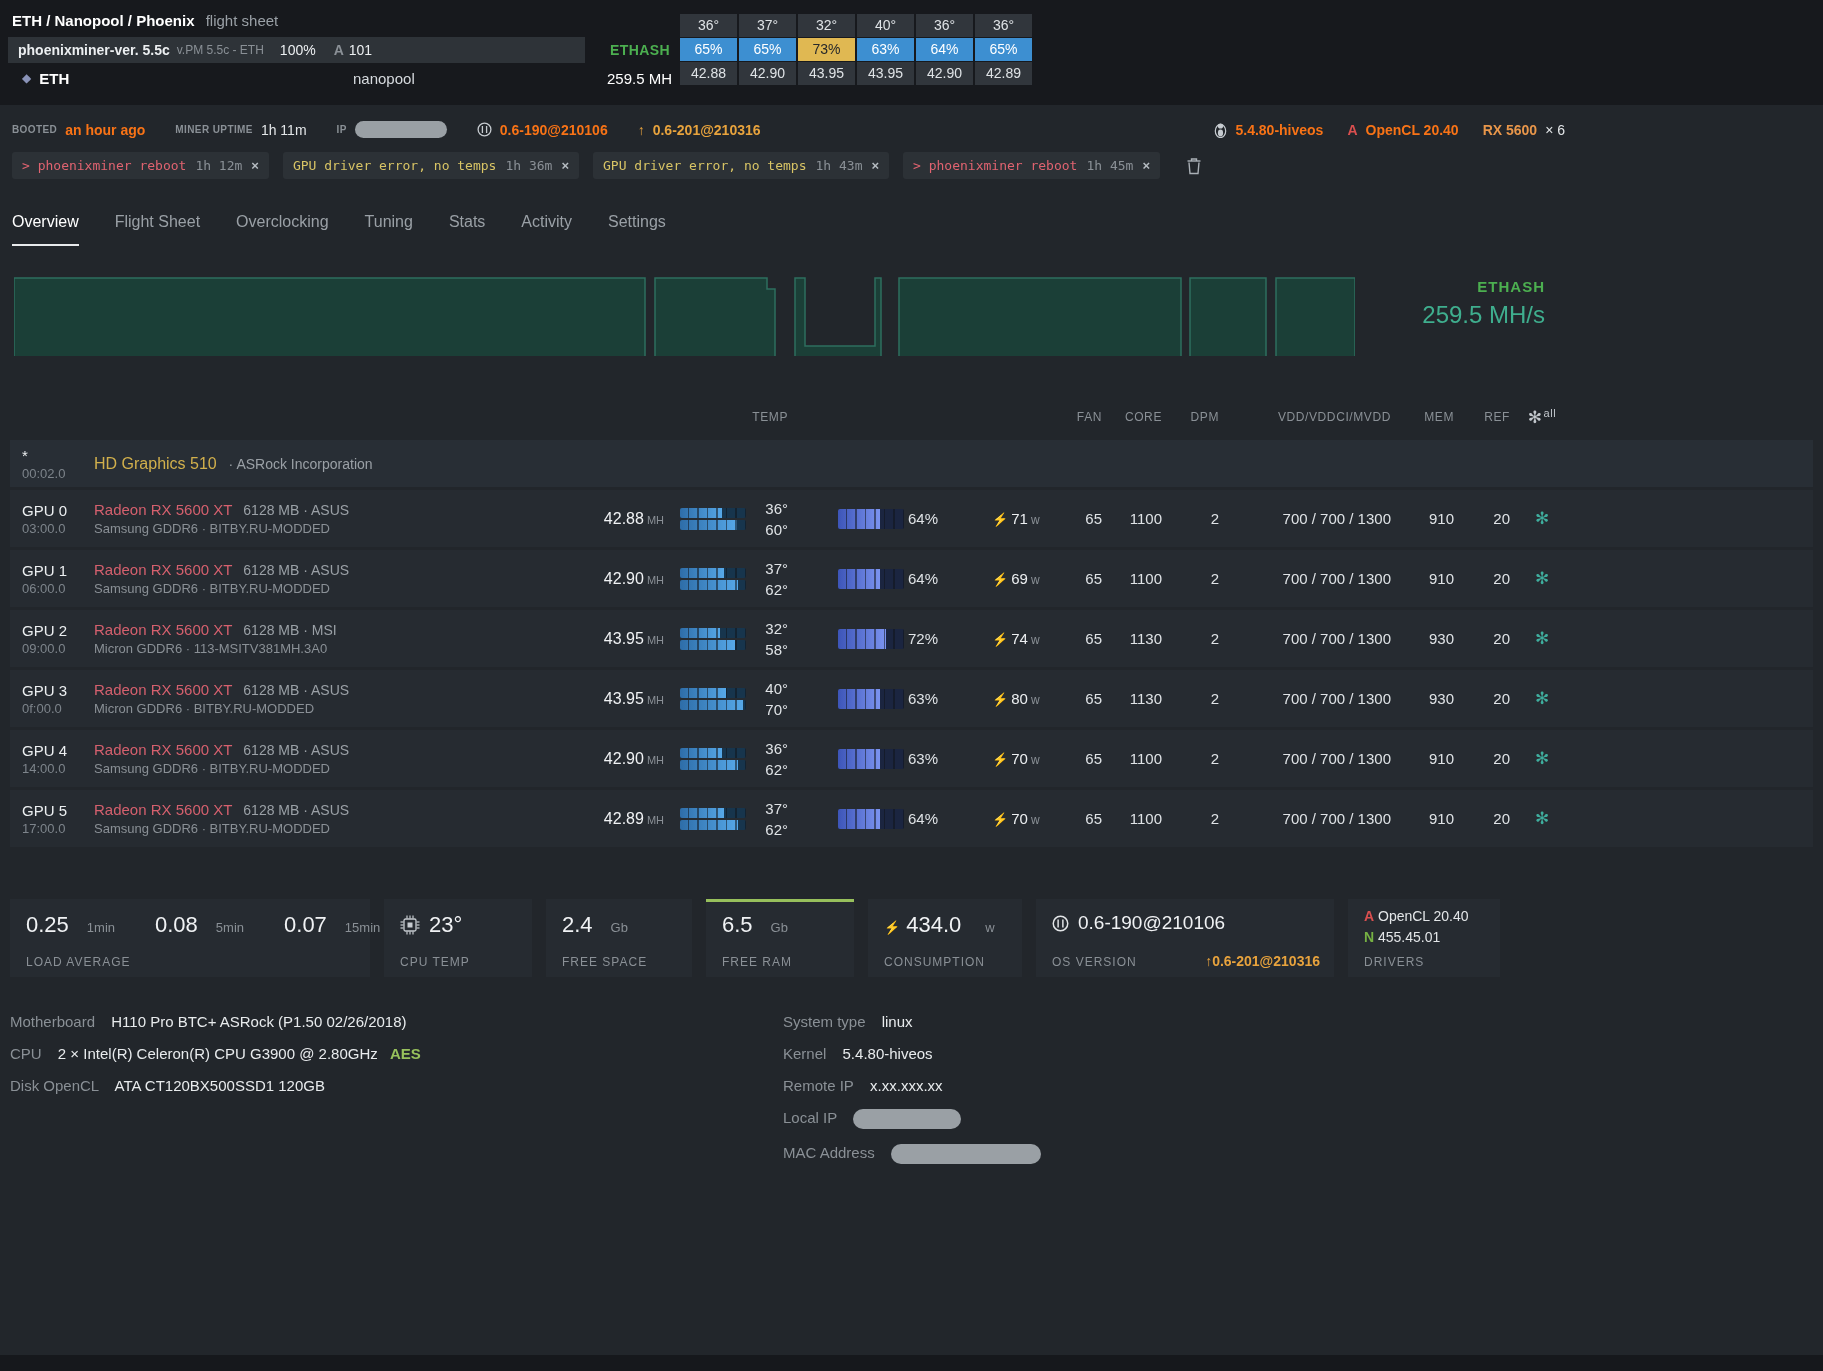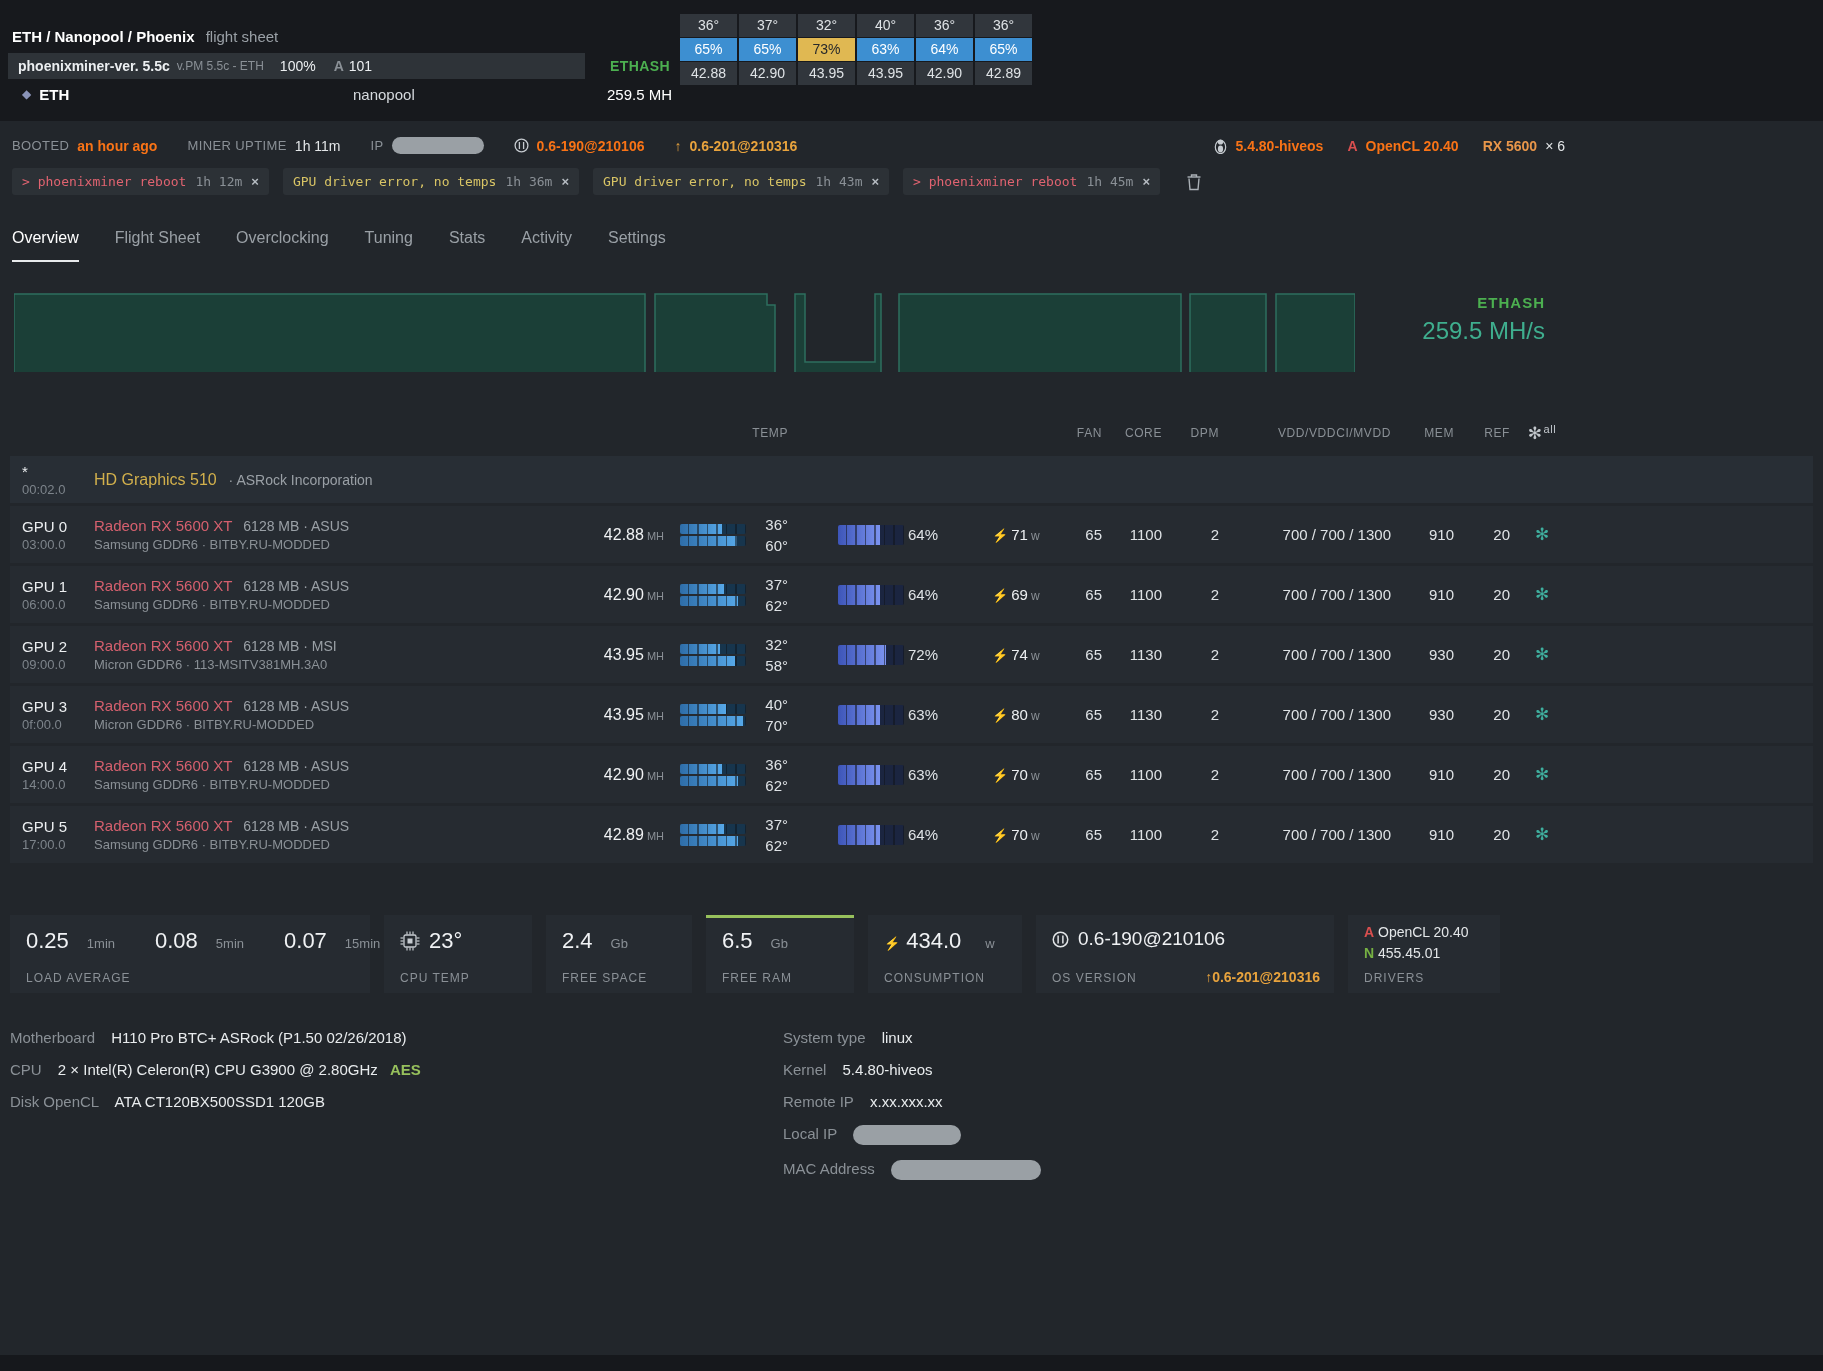--- a/index.html
+++ b/index.html
@@ -6,21 +6,21 @@
     --bg:#22262b; --panel:#262b31; --panel2:#2c3136; --header:#17191d; --strip:#2e3338;
     --txt:#e3e6e8; --dim:#9aa0a6; --dimmer:#8a9096;
     --green:#4caf50; --teal:#3fae8e; --orange:#e8a33d; --amber:#e0b852; --red:#e06370;
     --pink:#d5606e; --yellowtxt:#d8c465; --blue:#3d8fd1; --gold:#d2b04c; --fanteal:#3fae9e;
   }
   *{box-sizing:border-box;}
   body{margin:0;width:1823px;height:1371px;overflow:hidden;position:relative;
        background:var(--bg);color:var(--txt);font-family:"Liberation Sans",sans-serif;font-size:14px;}
 
   
-  .header{background:var(--header);padding:26px 0 12px;position:relative;}
+  .header{background:var(--header);padding:10px 0 12px;position:relative;}
   .breadcrumb-row{padding:2px 12px 8px;font-size:15px;}
   .bc-main{font-weight:bold;color:#fff;}
   .bc-suffix{color:var(--dim);margin-left:7px;font-weight:normal;}
   .miner-row{display:flex;align-items:center;margin-left:8px;height:26px;}
   .miner-strip{width:577px;height:26px;background:var(--strip);display:flex;align-items:center;padding:0 10px;}
   .miner-name{font-weight:bold;color:#eceff1;font-size:14px;}
   .miner-ver{color:var(--dimmer);font-size:12px;margin-left:7px;}
   .miner-pct{color:#eceff1;margin-left:16px;font-size:14px;}
   .miner-a{color:var(--dimmer);font-weight:bold;margin-left:18px;}
   .miner-acc{color:#eceff1;margin-left:5px;}
@@ -34,21 +34,21 @@
   .gpu-cards{position:absolute;top:14px;left:680px;display:flex;gap:2px;}
   .gpu-card{width:57px;text-align:center;font-size:14px;cursor:pointer;}
   .gc-temp,.gc-hash{background:#31363c;color:#dfe3e6;height:23px;line-height:23px;margin-bottom:1px;}
   .gc-fan{background:var(--blue);color:#fff;height:23px;line-height:23px;margin-bottom:1px;}
   .gc-fan.warn{background:var(--amber);color:#26282b;}
   .gc-hash{margin-bottom:0;}
 
   
   .statusbar{display:flex;align-items:center;gap:30px;padding:16px 258px 8px 12px;font-size:14px;}
   .sb-item{display:flex;align-items:center;gap:8px;white-space:nowrap;}
-  .sb-label{color:var(--dimmer);font-weight:normal;font-size:13px;letter-spacing:.4px;}
+  .sb-label{color:var(--dimmer);font-weight:bold;font-size:10px;letter-spacing:.4px;}
   .sb-dim{color:#f97316;font-weight:bold;}
   .sb-val{color:var(--txt);}
   .blob{display:inline-block;background:#9aa0a5;border-radius:10px;}
   .blob-ip{width:92px;height:17px;}
   .update{color:var(--orange);font-weight:bold;cursor:pointer;}
   .sb-right{margin-left:auto;display:flex;gap:24px;}
   .amd-a{color:#d94f4f;font-weight:bold;}
   .nv-n{color:#76b143;font-weight:bold;}
   .gpu-sum{color:#e8964a;font-weight:bold;}
   .ic{flex:none;display:inline-block;}

